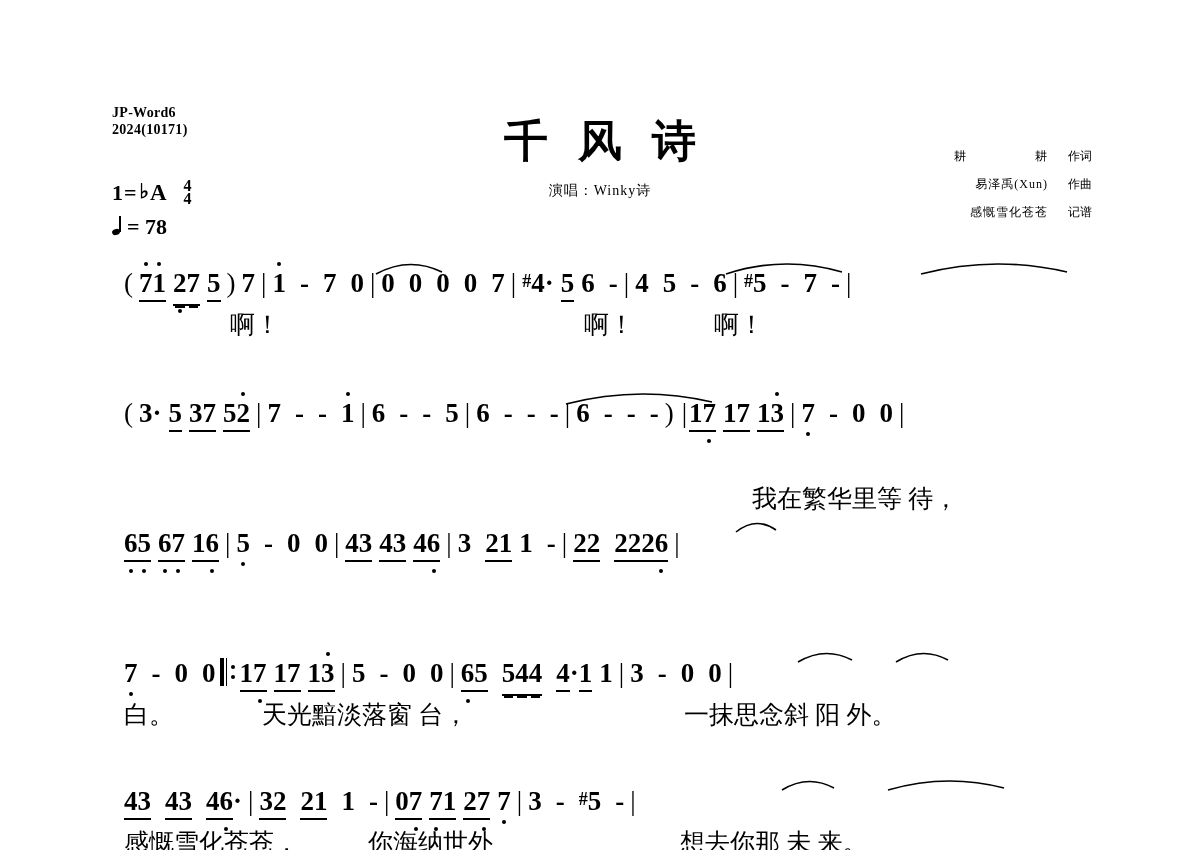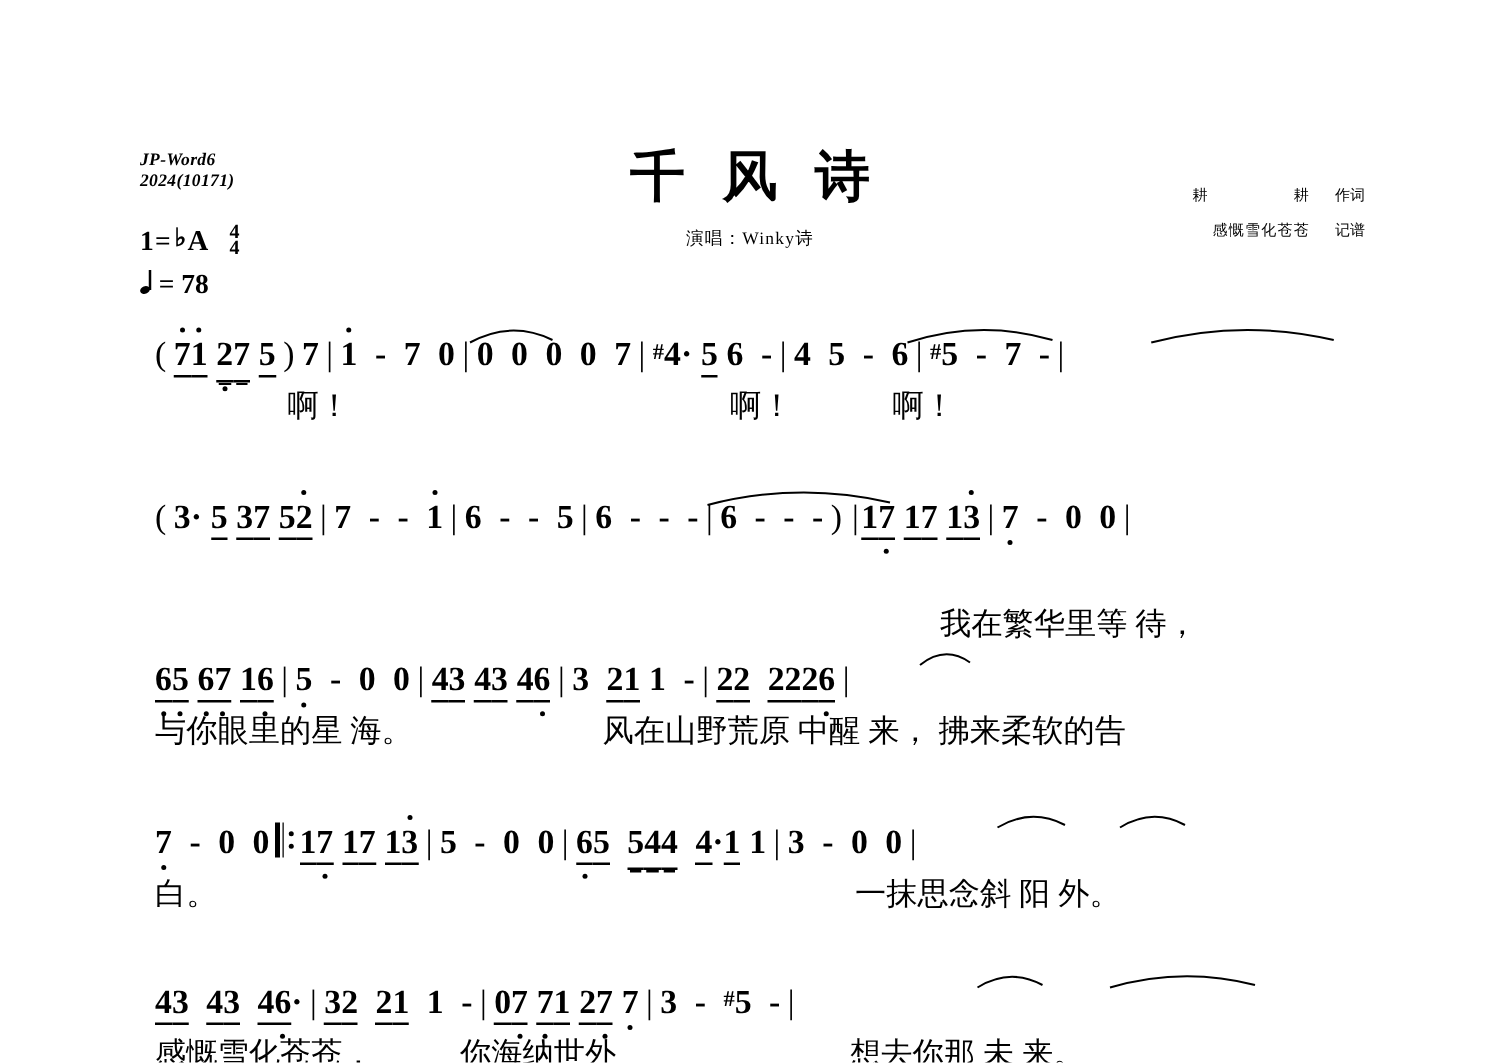--- a/index.html
+++ b/index.html
@@ -18,23 +18,22 @@
   .sheet {
     position: relative;
     width: 1200px;
     height: 850px;
   }
 
   
   .stamp {
     position: absolute;
     left: 112px;
-    top: 120px;
-    font-family: "Liberation Serif", serif;
-    font-style: italic;
+    top: 104px;
+    font-family: "Liberation Serif", serif;
     font-weight: bold;
     font-size: 14px;
     line-height: 17px;
     letter-spacing: 0.3px;
   }
 
   .title {
     position: absolute;
     left: 0;
     top: 112px;
@@ -253,20 +252,25 @@
   <div class="title">千风诗</div>
   <div class="singer">演唱：Winky诗</div>
 
   <div class="credits">
     <div class="row">
       <span class="nm">耕</span>
       <span class="gap1"></span>
       <span class="nm">耕</span>
       <span class="sp"></span>
       <span>作词</span>
+    </div>
+    <div class="row">
+      <span class="nm">易泽禹(Xun)</span>
+      <span class="sp"></span>
+      <span>作曲</span>
     </div>
     <div class="row">
       <span class="nm">感慨雪化苍苍</span>
       <span class="sp"></span>
       <span>记谱</span>
     </div>
   </div>
 
   <div class="keyblock">
     <div class="keyline">
@@ -326,42 +330,39 @@
 
   <div class="system" style="top: 528px;">
     <div class="notes">
       <span class="n u1 dd">6</span><span class="n u1 dd">5</span><span class="sp4"></span><span class="n u1 dd">6</span><span class="n u1 dd">7</span><span class="sp4"></span><span class="n u1">1</span><span class="n u1 dd">6</span><span class="bar">|</span><span class="n dd">5</span><span class="sp8"></span>-<span class="sp8"></span>0<span class="sp8"></span>0<span class="bar">|</span><span class="n u1">4</span><span class="n u1">3</span><span class="sp4"></span><span class="n u1">4</span><span class="n u1">3</span><span class="sp4"></span><span class="n u1">4</span><span class="n u1 dd">6</span><span class="bar">|</span>3<span class="sp8"></span><span class="n u1">2</span><span class="n u1">1</span><span class="sp4"></span>1<span class="sp8"></span>-<span class="bar">|</span><span class="n u1">2</span><span class="n u1">2</span><span class="sp8"></span><span class="n u1">2</span><span class="n u1">2</span><span class="n u1">2</span><span class="n u1 dd">6</span><span class="bar">|</span>
       <div class="slur" style="left: 610px; top: -10px;">
         <svg width="44" height="16">
             <path d="M2,14 Q22,-2 42,12" fill="none" stroke="#000" stroke-width="1.6"></path>
           </svg>
       </div>
     </div>
-    <div class="lyrics">
-      <span style="position:absolute; left:0px;">与你眼里的星 海。</span>
-      <span style="position:absolute; left:358px;">风在山野荒原 中醒 来， 拂来柔软的告</span>
-    </div>
   </div>
 
   <div class="system" style="top: 658px;">
     <div class="notes">
       <span class="n dd">7</span><span class="sp8"></span>-<span class="sp8"></span>0<span class="sp8"></span>0<span class="repeat"><i class="a"></i><i class="b"></i></span><span class="n u1">1</span><span class="n u1 dd">7</span><span class="sp4"></span><span class="n u1">1</span><span class="n u1">7</span><span class="sp4"></span><span class="n u1">1</span><span class="n u1 du">3</span><span class="bar">|</span>5<span class="sp8"></span>-<span class="sp8"></span>0<span class="sp8"></span>0<span class="bar">|</span><span class="n u1 dd">6</span><span class="n u1">5</span><span class="sp8"></span><span class="n u2">5</span><span class="n u2">4</span><span class="n u2">4</span><span class="sp8"></span><span class="n u1">4</span>·<span class="n u1">1</span><span class="sp4"></span>1<span class="bar">|</span>3<span class="sp8"></span>-<span class="sp8"></span>0<span class="sp8"></span>0<span class="bar">|</span>
       <div class="slur" style="left: 672px; top: -10px;">
         <svg width="58" height="16">
             <path d="M2,14 Q29,-2 56,12" fill="none" stroke="#000" stroke-width="1.6"></path>
           </svg>
       </div>
       <div class="slur" style="left: 770px; top: -10px;">
         <svg width="56" height="16">
             <path d="M2,14 Q28,-2 54,12" fill="none" stroke="#000" stroke-width="1.6"></path>
           </svg>
       </div>
     </div>
     <div class="lyrics">
       <span style="position:absolute; left:0px;">白。</span>
+      <span style="position:absolute; left:138px;">天光黯淡落窗 台，</span>
       <span style="position:absolute; left:560px;">一抹思念斜 阳 外。</span>
     </div>
   </div>
 
   <div class="system" style="top: 786px;">
     <div class="notes">
       <span class="n u1">4</span><span class="n u1">3</span><span class="sp8"></span><span class="n u1">4</span><span class="n u1">3</span><span class="sp8"></span><span class="n u1">4</span><span class="n u1 dd">6</span>·<span class="bar">|</span><span class="n u1">3</span><span class="n u1">2</span><span class="sp8"></span><span class="n u1">2</span><span class="n u1">1</span><span class="sp8"></span>1<span class="sp8"></span>-<span class="bar">|</span><span class="n u1">0</span><span class="n u1 dd">7</span><span class="sp4"></span><span class="n u1 dd">7</span><span class="n u1">1</span><span class="sp4"></span><span class="n u1">2</span><span class="n u1 dd">7</span><span class="sp4"></span><span class="n dd">7</span><span class="bar">|</span>3<span class="sp8"></span>-<span class="sp8"></span><span class="sharp">#</span>5<span class="sp8"></span>-<span class="bar">|</span>
       <div class="slur" style="left: 656px; top: -10px;">
         <svg width="56" height="16">
             <path d="M2,14 Q28,-2 54,12" fill="none" stroke="#000" stroke-width="1.6"></path>

